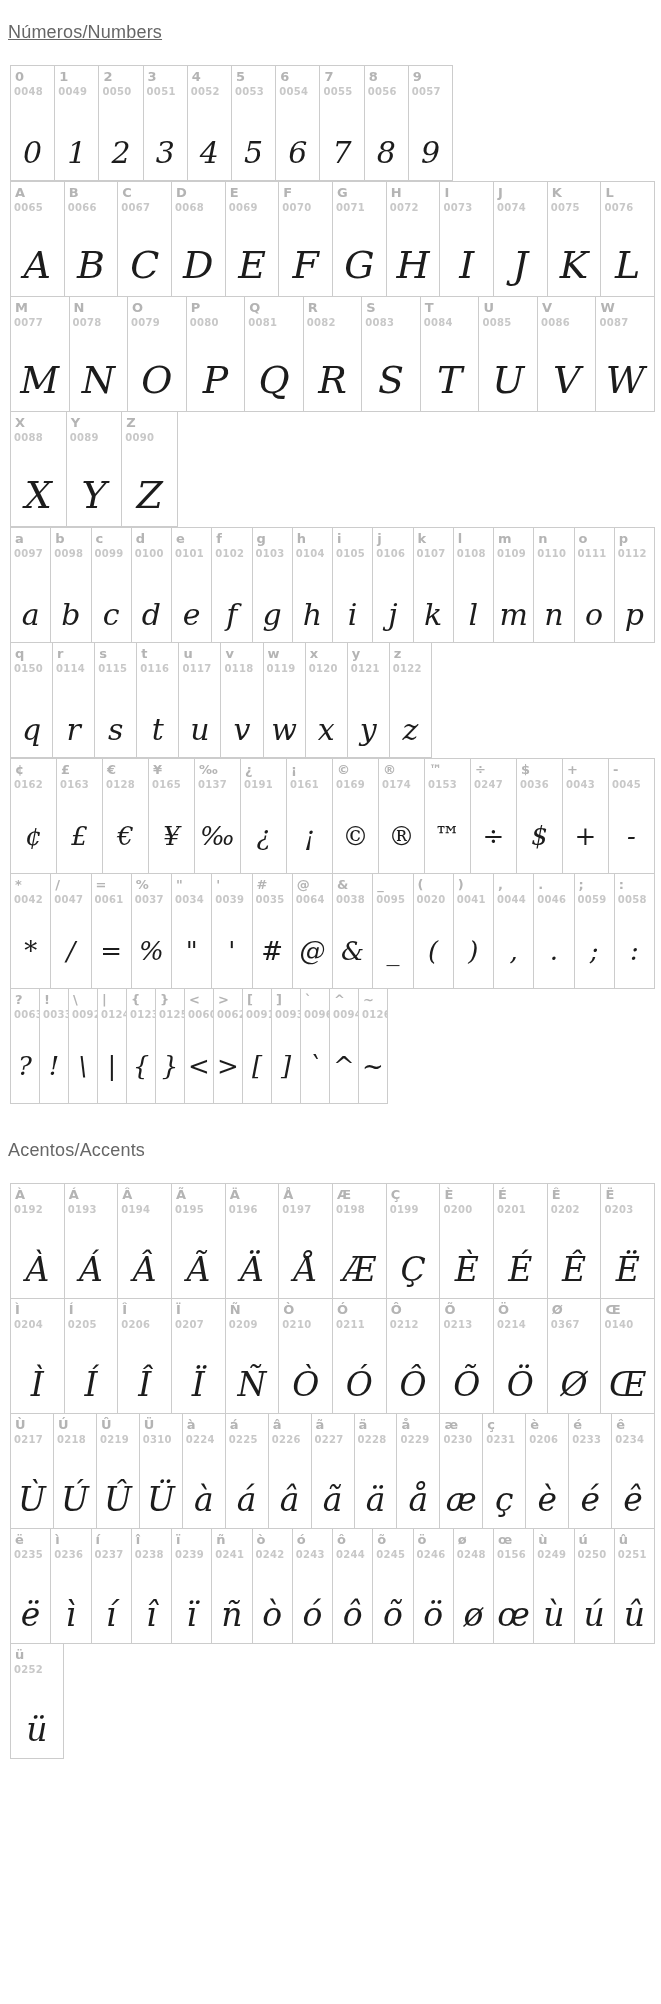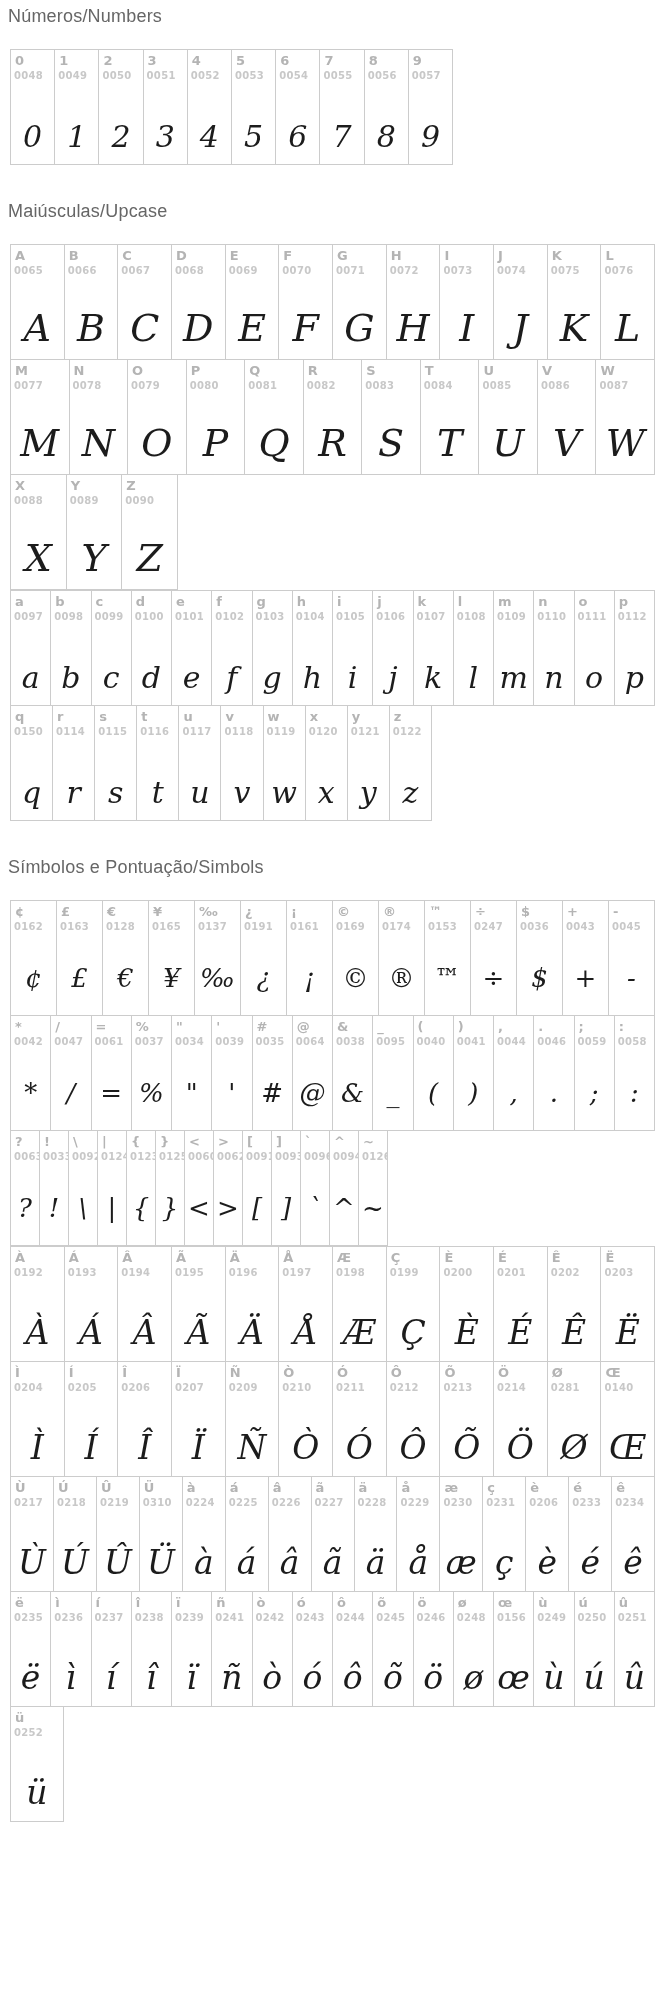--- a/index.html
+++ b/index.html
@@ -12,21 +12,21 @@
   }
   section{display:block;}
   h2.section-title{
     font-family:"Liberation Sans", sans-serif;
     font-size:18px;
     font-weight:400;
     color:#666666;
     margin:36px 0 22px -2px;
     letter-spacing:0.2px;
   }
-  section:first-of-type h2.section-title{margin-top:0;}
+  section:first-of-type h2.section-title{margin-top:16px;text-decoration:underline;}
   .rows{display:block;}
   .row{
     display:flex;
     height:116px;
     border:1px solid #cccccc;
     box-sizing:border-box;
     background:#ffffff;
   }
   .row + .row{margin-top:-1px;}
   .cell{
@@ -132,21 +132,20 @@
           <div class="cell">
             <div class="cell-char">9</div>
             <div class="cell-code">0057</div>
             <div class="cell-glyph">9</div>
           </div>
         </div>
       </div>
   </section>
 
   <section class="s-upcase">
-    <h2 class="section-title">Maiúsculas/Upcase</h2>
     <div class="rows">
         <div class="row" style="width: 645px;">
           <div class="cell">
             <div class="cell-char">A</div>
             <div class="cell-code">0065</div>
             <div class="cell-glyph">A</div>
           </div>
           <div class="cell">
             <div class="cell-char">B</div>
             <div class="cell-code">0066</div>
@@ -413,21 +412,20 @@
           <div class="cell">
             <div class="cell-char">z</div>
             <div class="cell-code">0122</div>
             <div class="cell-glyph">z</div>
           </div>
         </div>
       </div>
   </section>
 
   <section class="s-symbols">
-    <h2 class="section-title">Símbolos e Pontuação/Simbols</h2>
     <div class="rows">
         <div class="row" style="width: 645px;">
           <div class="cell">
             <div class="cell-char">¢</div>
             <div class="cell-code">0162</div>
             <div class="cell-glyph">¢</div>
           </div>
           <div class="cell">
             <div class="cell-char">£</div>
             <div class="cell-code">0163</div>
@@ -540,21 +538,21 @@
             <div class="cell-code">0038</div>
             <div class="cell-glyph">&amp;</div>
           </div>
           <div class="cell">
             <div class="cell-char">_</div>
             <div class="cell-code">0095</div>
             <div class="cell-glyph">_</div>
           </div>
           <div class="cell">
             <div class="cell-char">(</div>
-            <div class="cell-code">0040</div>
+            <div class="cell-code">0020</div>
             <div class="cell-glyph">(</div>
           </div>
           <div class="cell">
             <div class="cell-char">)</div>
             <div class="cell-code">0041</div>
             <div class="cell-glyph">)</div>
           </div>
           <div class="cell">
             <div class="cell-char">,</div>
             <div class="cell-code">0044</div>
@@ -640,20 +638,21 @@
           <div class="cell">
             <div class="cell-char">~</div>
             <div class="cell-code">0126</div>
             <div class="cell-glyph">~</div>
           </div>
         </div>
       </div>
   </section>
 
   <section class="s-accents">
+    <h2 class="section-title">Acentos/Accents</h2>
     <div class="rows">
         <div class="row" style="width: 645px;">
           <div class="cell">
             <div class="cell-char">À</div>
             <div class="cell-code">0192</div>
             <div class="cell-glyph">À</div>
           </div>
           <div class="cell">
             <div class="cell-char">Á</div>
             <div class="cell-code">0193</div>
@@ -756,21 +755,21 @@
             <div class="cell-code">0213</div>
             <div class="cell-glyph">Õ</div>
           </div>
           <div class="cell">
             <div class="cell-char">Ö</div>
             <div class="cell-code">0214</div>
             <div class="cell-glyph">Ö</div>
           </div>
           <div class="cell">
             <div class="cell-char">Ø</div>
-            <div class="cell-code">0281</div>
+            <div class="cell-code">0367</div>
             <div class="cell-glyph">Ø</div>
           </div>
           <div class="cell">
             <div class="cell-char">Œ</div>
             <div class="cell-code">0140</div>
             <div class="cell-glyph">Œ</div>
           </div>
         </div>
         <div class="row" style="width: 645px;">
           <div class="cell">

